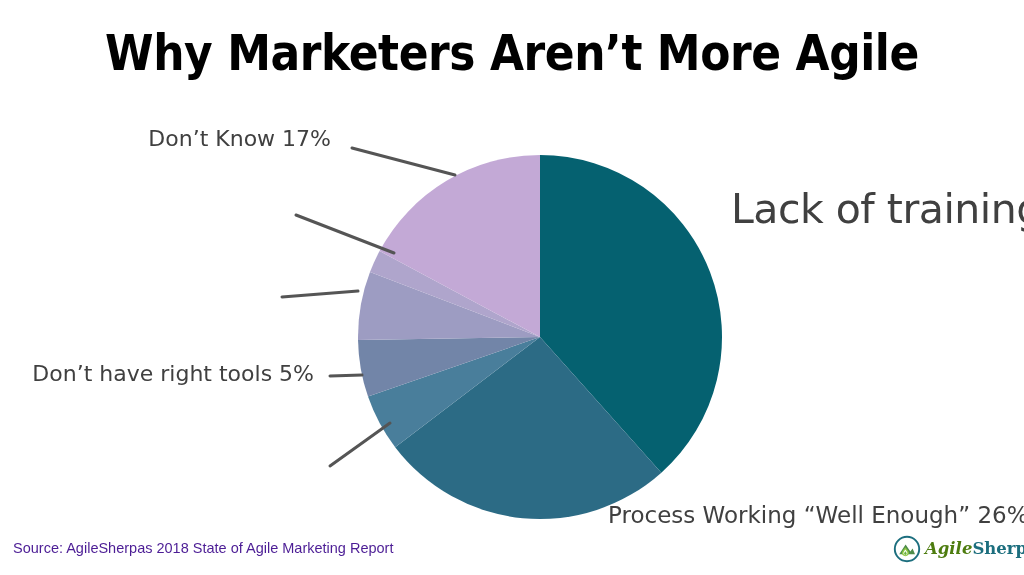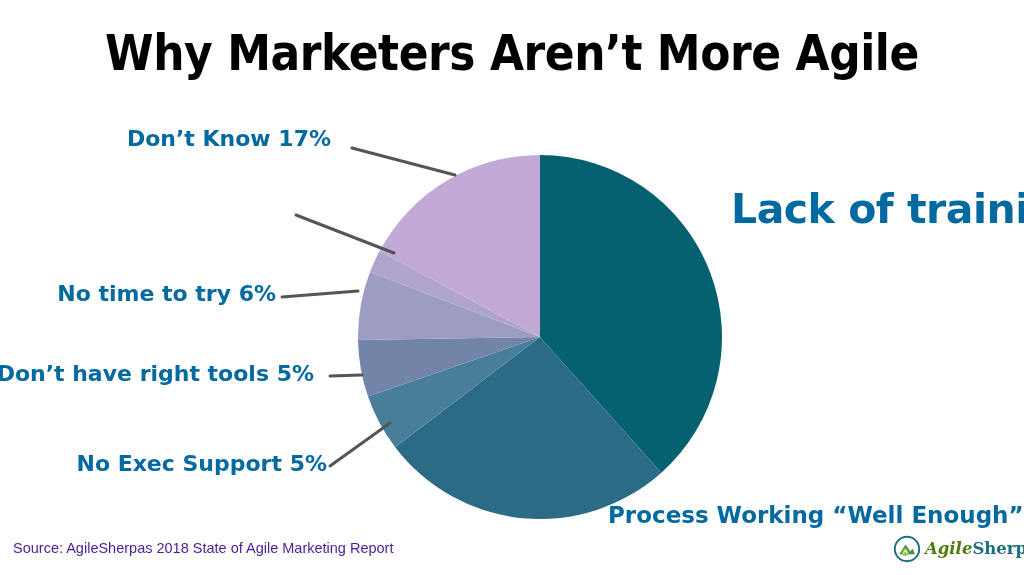--- a/index.html
+++ b/index.html
@@ -51,22 +51,22 @@
   #pie-svg {
     position: absolute;
     left: 0;
     top: 0;
   }
 
   
   .callout {
     position: absolute;
     font-family: "DejaVu Sans", sans-serif;
-    font-weight: bold;
-    color: #0369a1;
+    font-weight: normal;
+    color: #404040;
     white-space: nowrap;
     line-height: 1.18;
   }
   .callout.left  { text-align: right; }
   .callout.right { text-align: center; }
 
   #label-dont-know        { right: 693px; top: 126px;  font-size: 22px; }
   #label-already-agile    { right: 731px; top: 198px;  font-size: 22px; }
   #label-no-time          { right: 748px; top: 281px;  font-size: 22px; }
   #label-no-tools         { right: 710px; top: 361px;  font-size: 22px; }
@@ -153,25 +153,23 @@
         <line x1="282" y1="297" x2="358" y2="291" stroke="#555555" stroke-width="3"></line>
         <line x1="330" y1="376" x2="362" y2="375" stroke="#555555" stroke-width="3"></line>
         <line x1="330" y1="466" x2="390" y2="423" stroke="#555555" stroke-width="3"></line>
       </g>
     </svg>
   </div>
 
   <div class="callout left" id="label-dont-know">Don’t Know 17%</div>
 
 
-  <div class="callout left" id="label-no-time">No time to try 6%</div>
 
   <div class="callout left" id="label-no-tools">Don’t have right tools 5%</div>
 
-  <div class="callout left" id="label-no-exec">No Exec Support 5%</div>
 
   <div class="callout right" id="label-lack-training">Lack of training 38%</div>
 
   <div class="callout" id="label-process">Process Working “Well Enough” 26%</div>
 
   <div id="source">Source: AgileSherpas 2018 State of Agile Marketing Report</div>
 
   <div id="logo">
     <svg id="logo-mark" width="28" height="28" viewBox="0 0 28 28">
       <circle cx="14" cy="14" r="12.2" fill="none" stroke="#1C6E7E" stroke-width="1.9"></circle>

